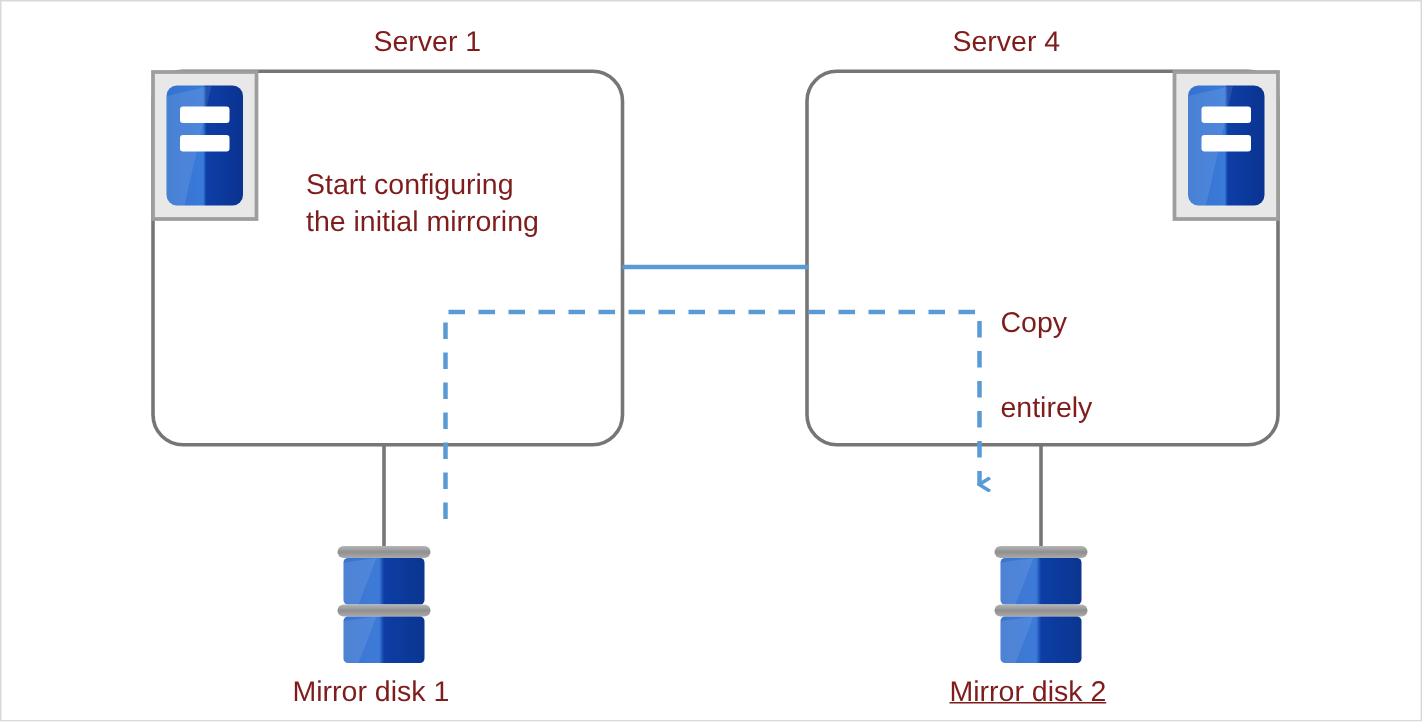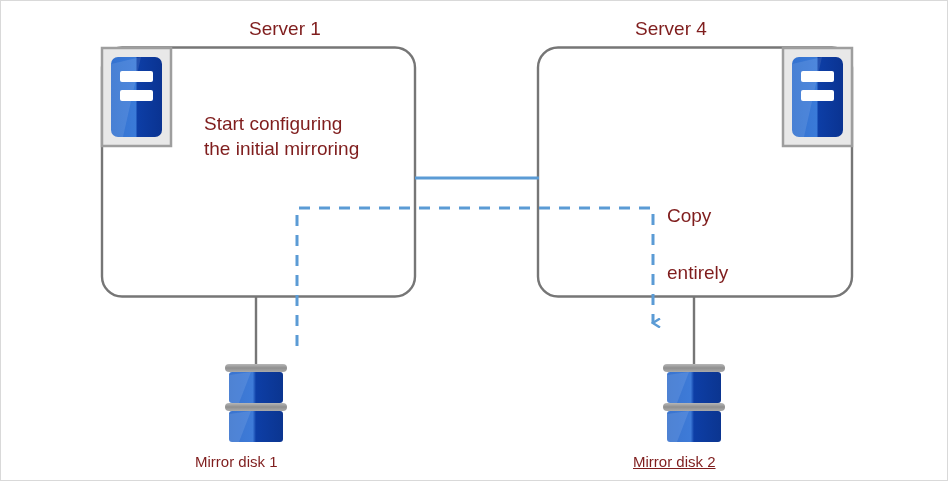--- a/index.html
+++ b/index.html
@@ -31,21 +31,21 @@
   .label {
     position: absolute;
     color: #7f1d1d;
     font-size: 19px;
     line-height: 24px;
     white-space: pre;
     font-family: "Liberation Sans", sans-serif;
   }
   .srv-title { font-size: 19px; }
   .body-text { font-size: 19px; }
-  .disk-label { font-size: 15px; text-align: center; }
+  .disk-label { font-size: 19px; text-align: center; }
   .note-text { font-size: 19px; }
 </style>
 </head>
 <body>
 
 <div id="canvas">
 
   <svg class="svg-layer" viewBox="0 0 948 481">
     <defs>
       <linearGradient id="gradIconBlue" x1="0" y1="0" x2="1" y2="0">

